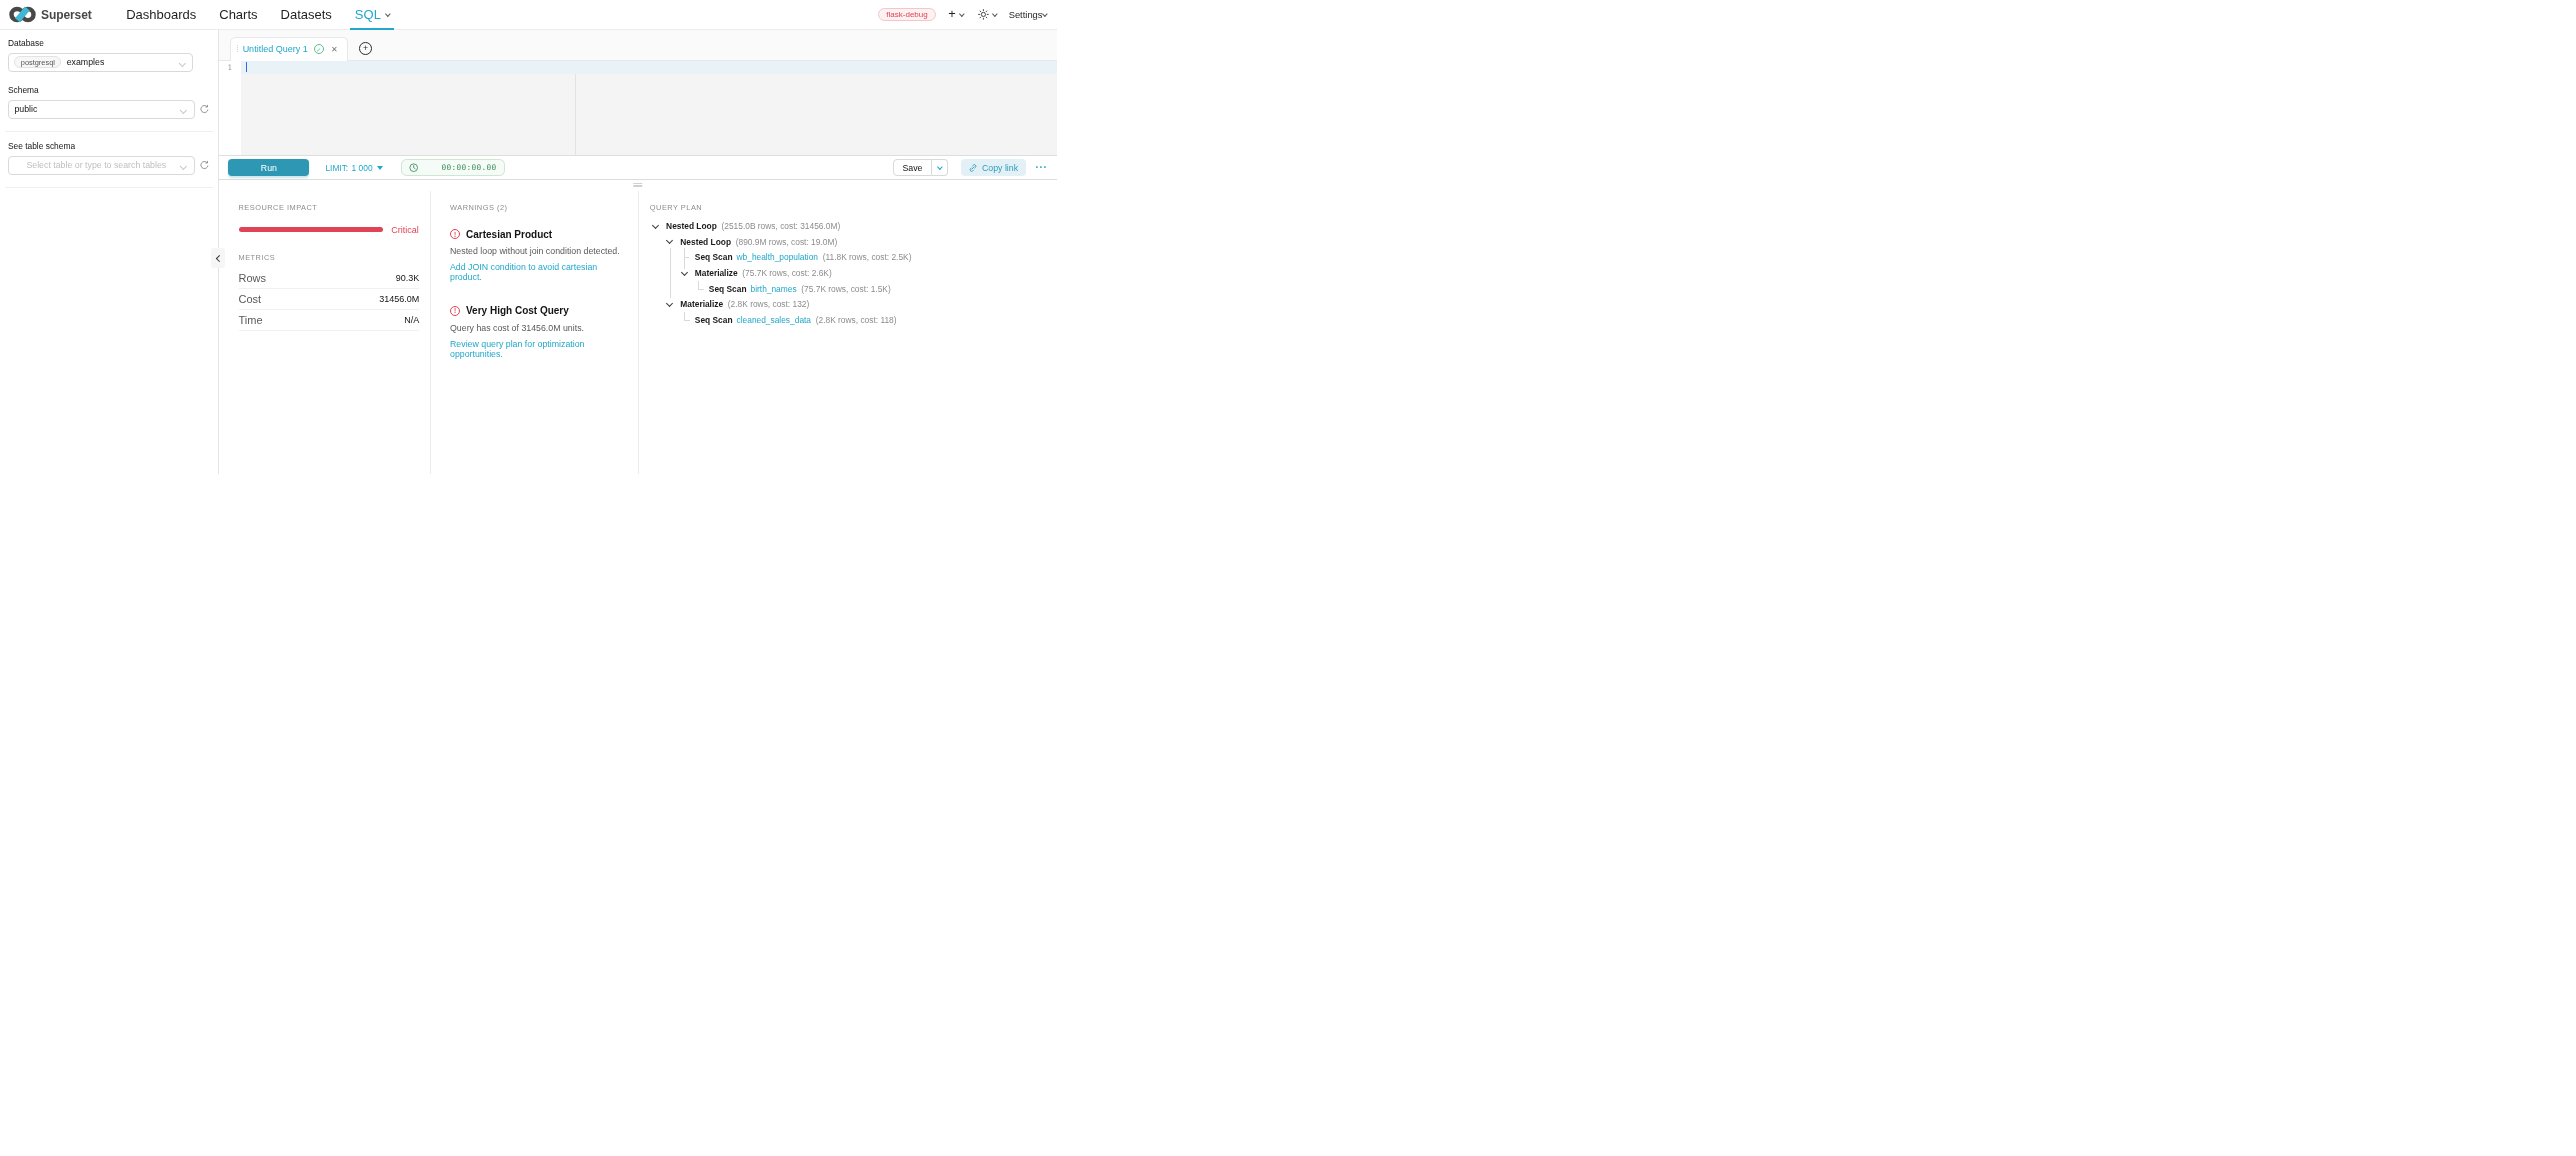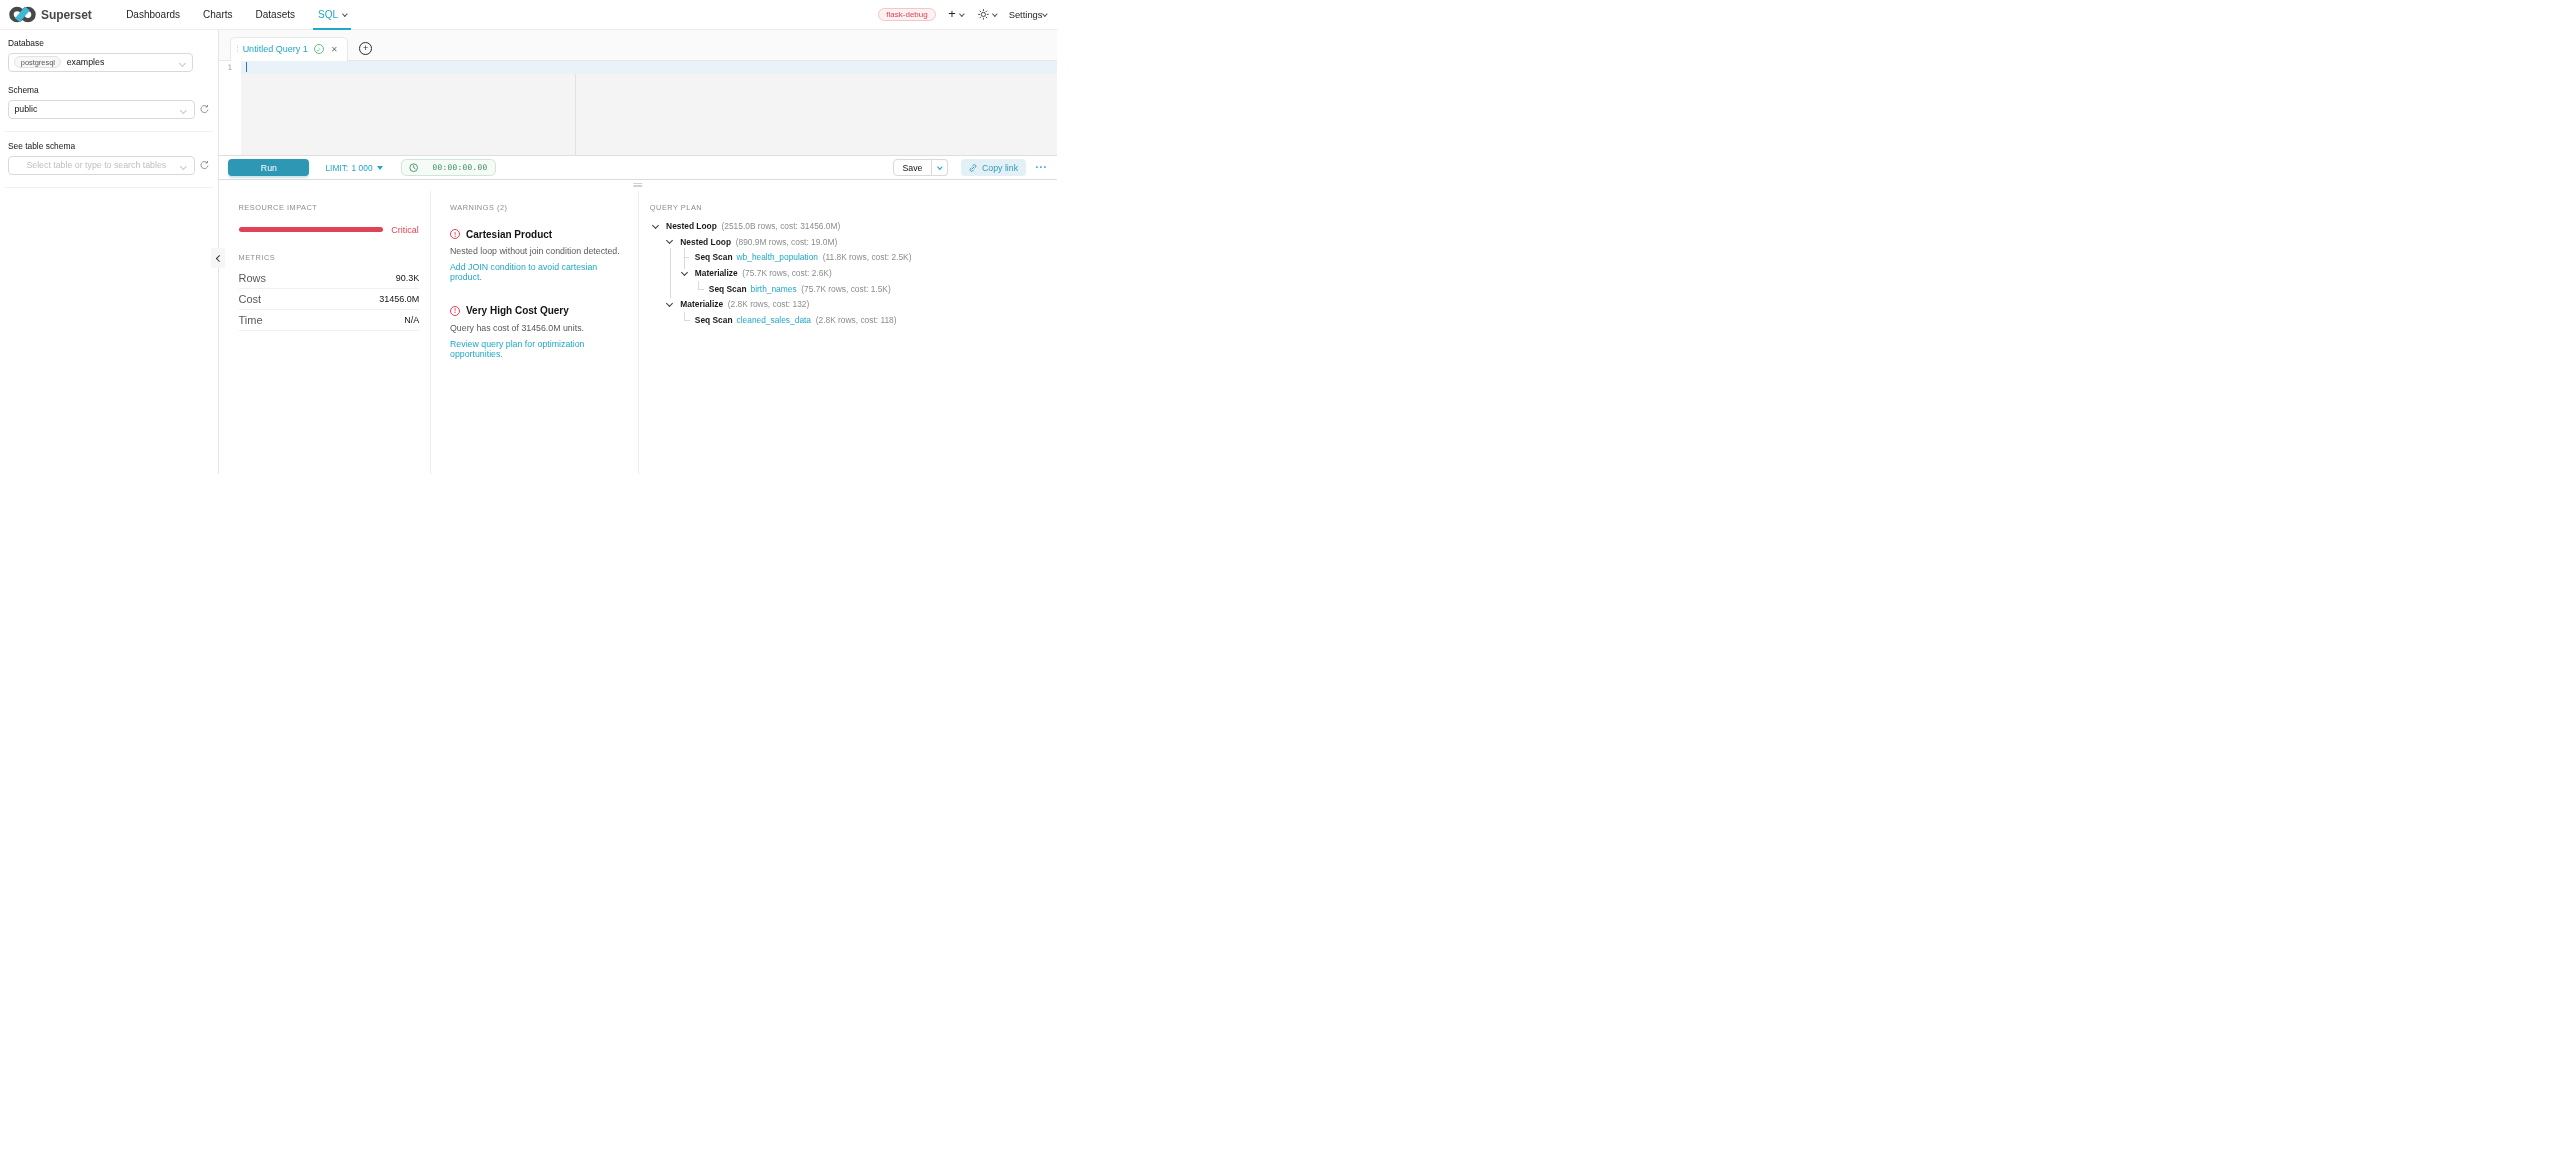--- a/index.html
+++ b/index.html
@@ -5,21 +5,21 @@
   * { margin:0; padding:0; box-sizing:border-box; }
   html,body { width:1057px; height:474px; overflow:hidden; }
   body { font-family:"Liberation Sans", sans-serif; background:#fff; color:#141414; }
   .app { position:relative; width:1057px; height:474px; }
 
   
   .navbar { height:30px; display:flex; align-items:center; padding:0 10.8px 0 9.4px; border-bottom:0.7px solid #ececec; background:#fff; position:relative; z-index:5; }
   .brand { display:flex; align-items:center; gap:4.7px; margin-right:23px; }
   .brand-name { font-size:12px; font-weight:bold; color:#484848; letter-spacing:-0.1px; }
   .nav-items { display:flex; align-items:center; height:30px; }
-  .nav-item { display:flex; align-items:center; height:30px; padding:0 11.5px; font-size:10px; color:#1f1f1f; cursor:pointer; position:relative; }
+  .nav-item { display:flex; align-items:center; height:30px; padding:0 11.5px; font-size:13px; color:#1f1f1f; cursor:pointer; position:relative; }
   .nav-item.active { color:#20a7c9; }
   .nav-item.active::after { content:""; position:absolute; left:6.7px; right:6.7px; bottom:0; height:2px; background:#20a7c9; }
   .nav-item .chev { margin-left:4.7px; }
   .nav-right { margin-left:auto; display:flex; align-items:center; gap:9.4px; }
   .env-badge { font-size:8px; color:#e04355; background:#fdf1f1; border:0.7px solid #f3c6ca; border-radius:7.4px; padding:1.3px 7.4px; }
   .icon-group { display:flex; align-items:center; gap:4px; padding:0 2.7px; cursor:pointer; }
   .plus-glyph { font-size:12.8px; font-weight:300; color:#1f1f1f; line-height:1; }
   .settings { display:flex; align-items:center; gap:0; font-size:9.4px; color:#1f1f1f; cursor:pointer; }
   .chev { display:inline-block; width:3.7px; height:3.7px; border-right:0.9px solid #595959; border-bottom:0.9px solid #595959; transform:rotate(45deg) translate(-0.7px,-0.7px); }
 
@@ -63,21 +63,21 @@
   .code-line .kw { color:#1a93c0; font-weight:bold; }
   .cursor { position:absolute; left:27px; top:1.3px; width:1px; height:10px; background:#2d6bdf; }
 
   
   .toolbar { height:24px; display:flex; align-items:center; padding:0 9.4px; border-bottom:0.7px solid #dcdcdc; background:#fff; }
   .run-btn { width:81px; height:17.5px; background:#2e97b3; color:#fff; font-size:8.8px; border:none; border-radius:4px; display:flex; align-items:center; justify-content:center; cursor:pointer; box-shadow:0 1.3px 2px rgba(46,151,179,0.25); }
   .limit-group { display:flex; align-items:center; margin-left:16px; cursor:pointer; }
   .limit-label { color:#20a7c9; font-size:8.4px; margin-right:3.4px; }
   .limit-value { color:#20a7c9; font-size:8.4px; margin-right:4.7px; }
   .tri-down { width:0; height:0; border-left:3.4px solid transparent; border-right:3.4px solid transparent; border-top:4px solid #20a7c9; }
-  .timer { display:flex; align-items:center; gap:14px; margin-left:17.5px; height:17px; padding:0 7.4px; background:#f5fbf6; border:0.7px solid #cfe7d2; border-radius:5.4px; }
+  .timer { display:flex; align-items:center; gap:23px; margin-left:17.5px; height:17px; padding:0 7.4px; background:#f5fbf6; border:0.7px solid #cfe7d2; border-radius:5.4px; }
   .timer-text { font-family:"DejaVu Sans Mono", monospace; font-size:7.8px; color:#3f8f5f; letter-spacing:0.3px; }
   .toolbar-spacer { flex:1; }
   .save-split { display:flex; height:17.5px; }
   .save-main { display:flex; align-items:center; padding:0 8.8px; border:0.7px solid #d9d9d9; border-radius:4px 0 0 4px; font-size:8.8px; color:#141414; background:#fff; cursor:pointer; }
   .save-caret { width:15.5px; border:0.7px solid #d9d9d9; border-left:none; border-radius:0 4px 4px 0; display:flex; align-items:center; justify-content:center; background:#fff; cursor:pointer; }
   .save-caret .chev { border-color:#20a7c9; }
   .copylink-btn { display:flex; align-items:center; gap:4px; height:17.5px; padding:0 7.4px; margin-left:12.8px; background:#e3f1f6; border:none; border-radius:4px; color:#2f9cb9; font-size:8.8px; cursor:pointer; }
   .more-btn { margin-left:10px; color:#20a7c9; font-size:10px; font-weight:bold; letter-spacing:0.7px; cursor:pointer; }
 
   

